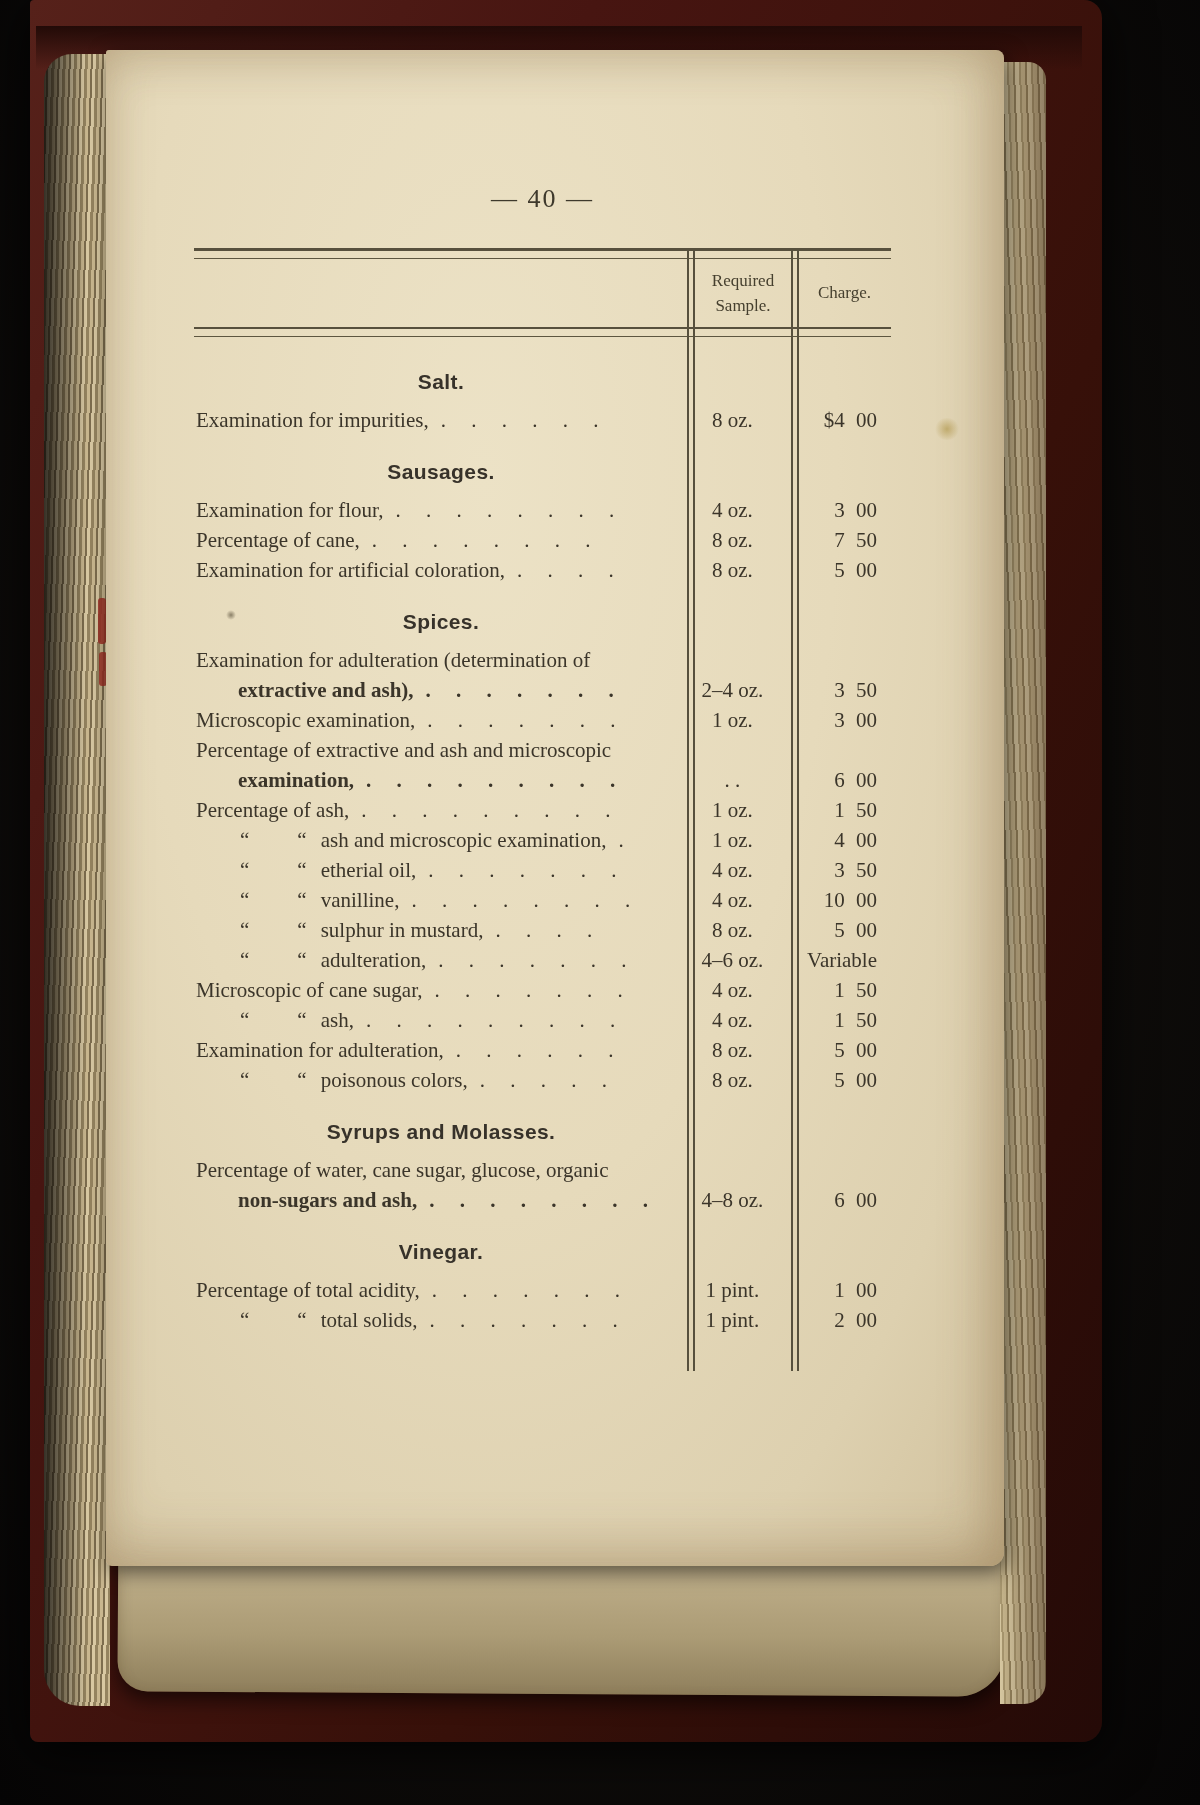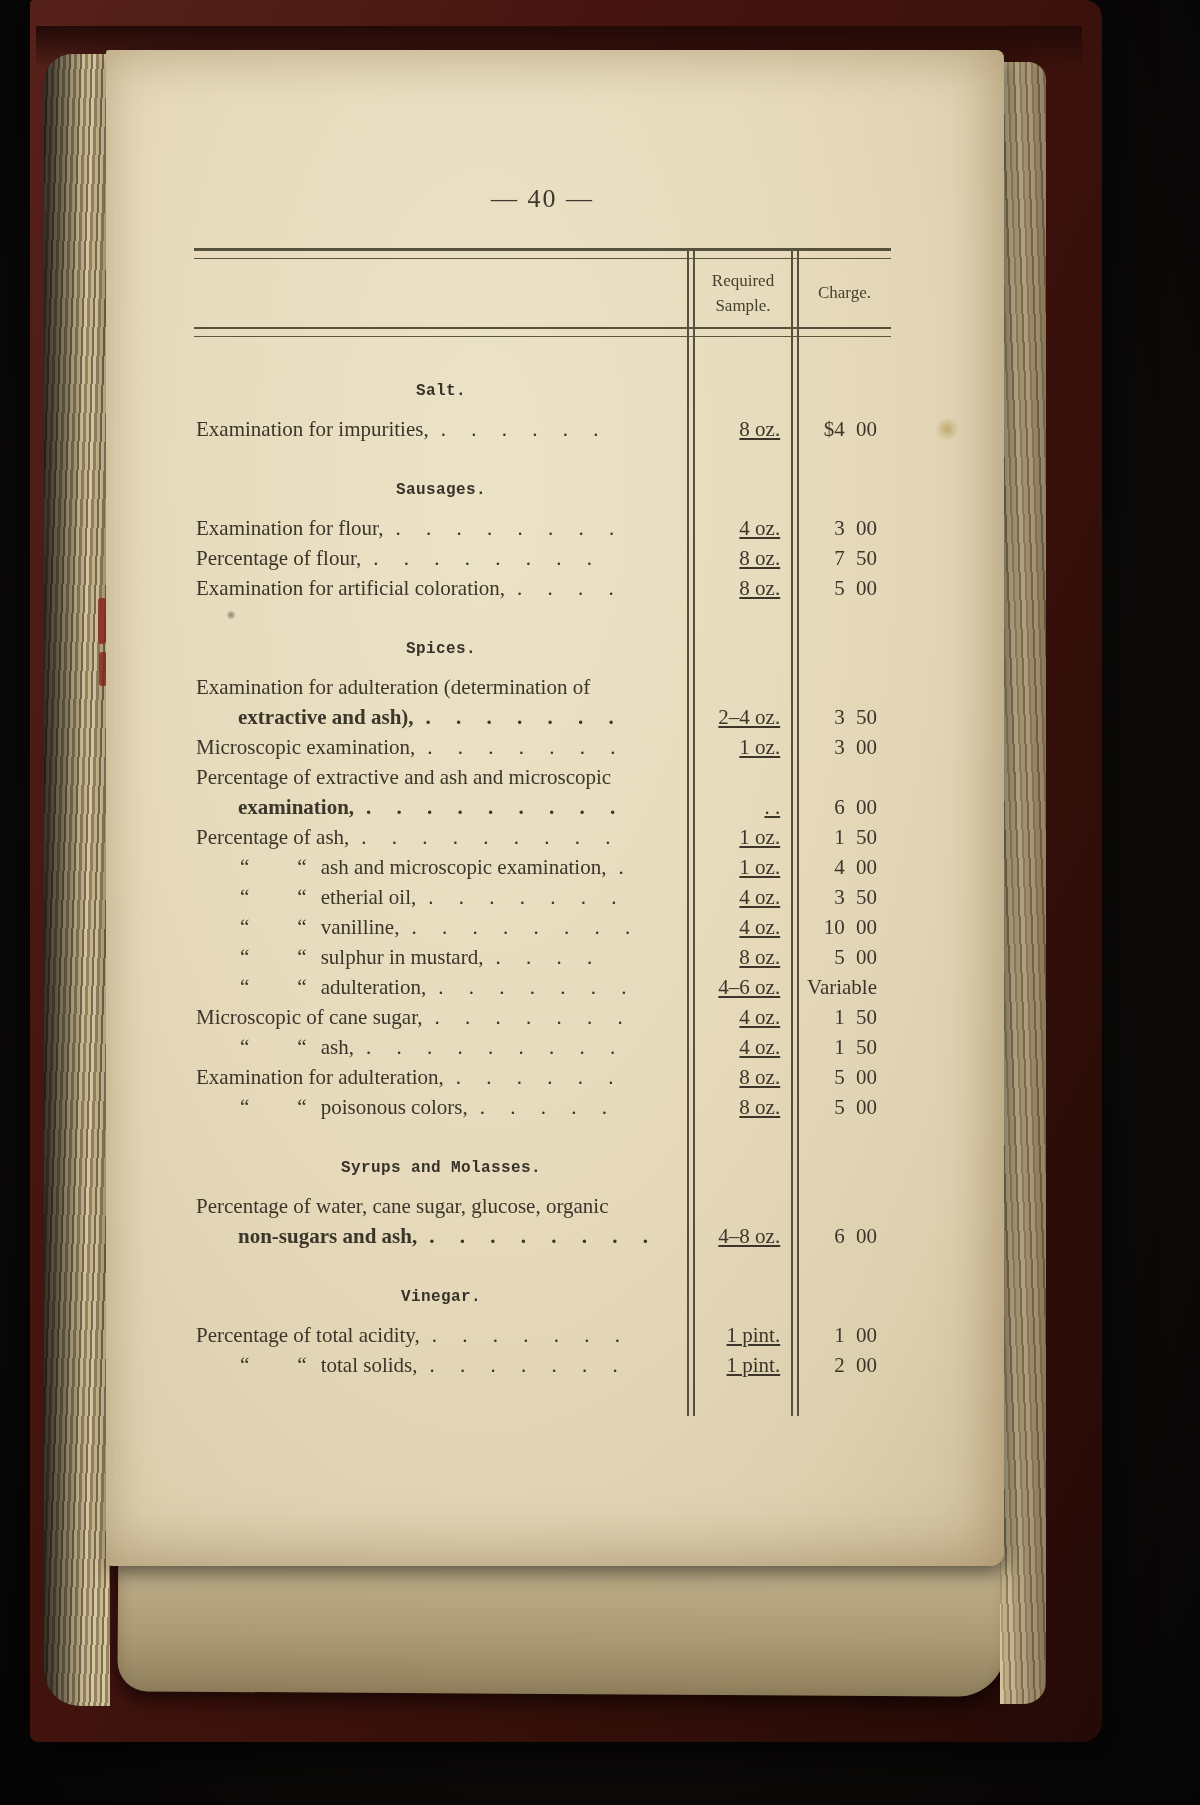--- a/index.html
+++ b/index.html
@@ -81,27 +81,27 @@
   .hrule-top { border-top-width:3px; }
   .thead {
     display:flex; align-items:center; height:68px; font-size:17px; color:#453f2e;
   }
   .th-desc { width:494px; }
   .th-sample { width:98px; margin-left:6px; text-align:center; line-height:1.5; }
   .th-charge { width:93px; margin-left:6px; text-align:center; }
   .tbody { padding:8px 0 36px; font-size:21px; }
   .section-title {
     width:494px; text-align:center;
-    font-family:Liberation Mono, monospace;
-    font-weight:700; font-size:16px; line-height:30px;
-    margin:31px 0 8px; color:#37322a; letter-spacing:.4px;
+    font-family:Liberation Sans, sans-serif;
+    font-weight:700; font-size:21px; line-height:30px;
+    margin:22px 0 8px; color:#37322a; letter-spacing:.4px;
   }
   .trow { display:flex; align-items:flex-end; line-height:30px; }
   .td-desc { width:494px; padding-left:2px; }
-  .td-sample { width:98px; margin-left:6px; text-align:right; white-space:nowrap;text-decoration:underline; }
+  .td-sample { width:98px; margin-left:6px; text-align:center; white-space:nowrap; }
   .td-charge {
     width:93px; margin-left:6px; text-align:right; padding-right:14px;
     word-spacing:6px; white-space:nowrap;
   }
   .line2.indented { padding-left:42px;font-weight:bold; }
   .ditto.d1 { margin-left:44px; }
   .ditto.d2 { margin-left:48px; }
   .ditto-row .rowtext { margin-left:14px;text-align:center; }
   .dots { letter-spacing:10px; margin-left:12px; white-space:nowrap; }
   .vrule { position:absolute; top:0; bottom:0; width:2px; background:#57503d; }
@@ -152,21 +152,21 @@
             <div class="section-title">Sausages.</div>
             <div class="trow">
               <div class="td-desc">
                 <div class="line2"><span class="rowtext">Examination for flour,</span><span class="dots">. . . . . . . .</span></div>
               </div>
               <div class="td-sample">4 oz.</div>
               <div class="td-charge">3 00</div>
             </div>
             <div class="trow">
               <div class="td-desc">
-                <div class="line2"><span class="rowtext">Percentage of flour,</span><span class="dots">. . . . . . . .</span></div>
+                <div class="line2"><span class="rowtext">Percentage of cane,</span><span class="dots">. . . . . . . .</span></div>
               </div>
               <div class="td-sample">8 oz.</div>
               <div class="td-charge">7 50</div>
             </div>
             <div class="trow">
               <div class="td-desc">
                 <div class="line2"><span class="rowtext">Examination for artificial coloration,</span><span class="dots">. . . .</span></div>
               </div>
               <div class="td-sample">8 oz.</div>
               <div class="td-charge">5 00</div>

